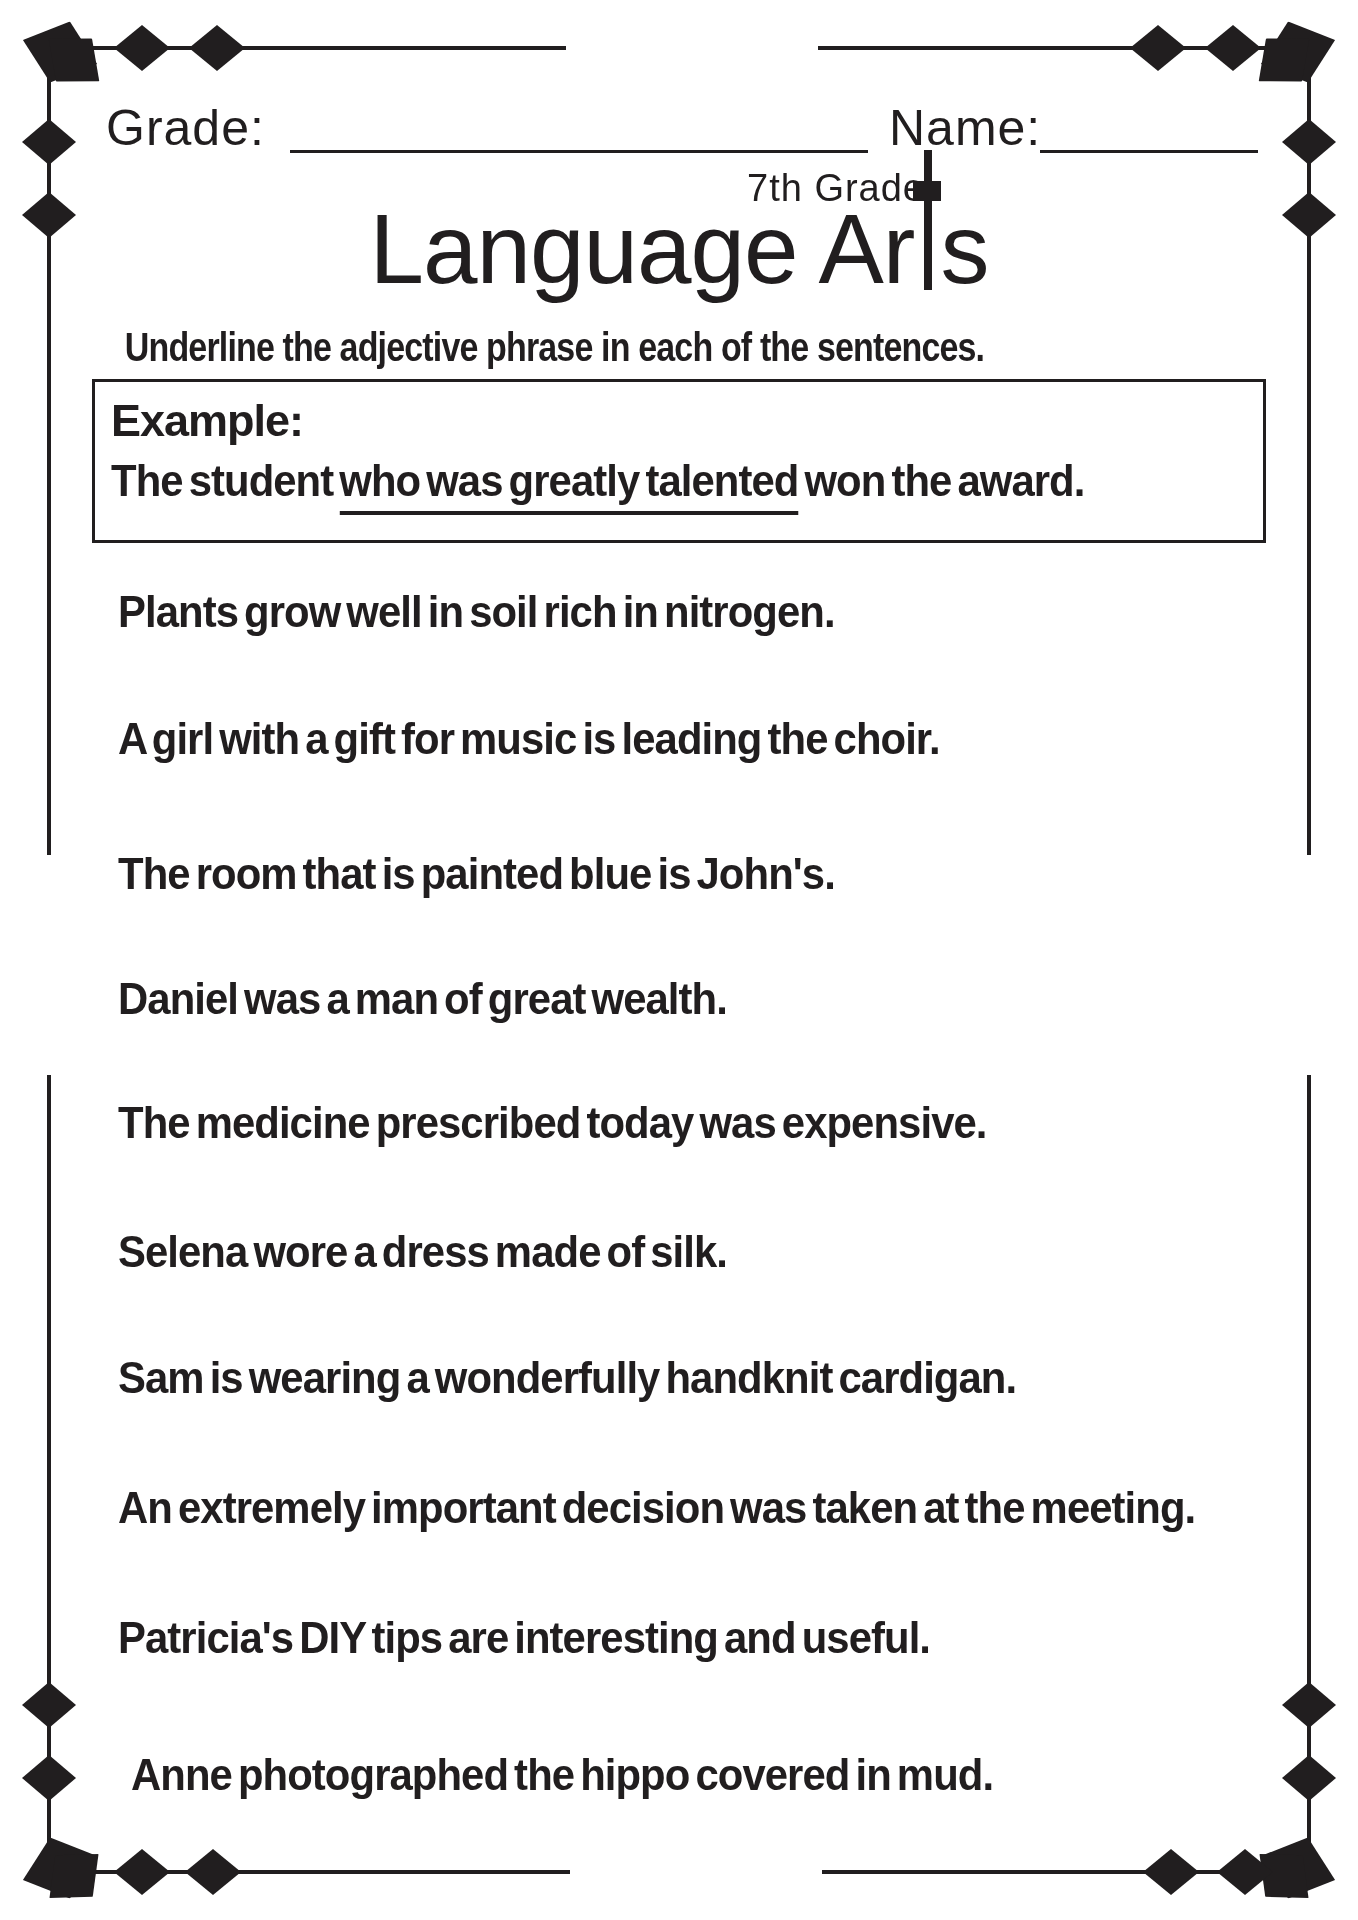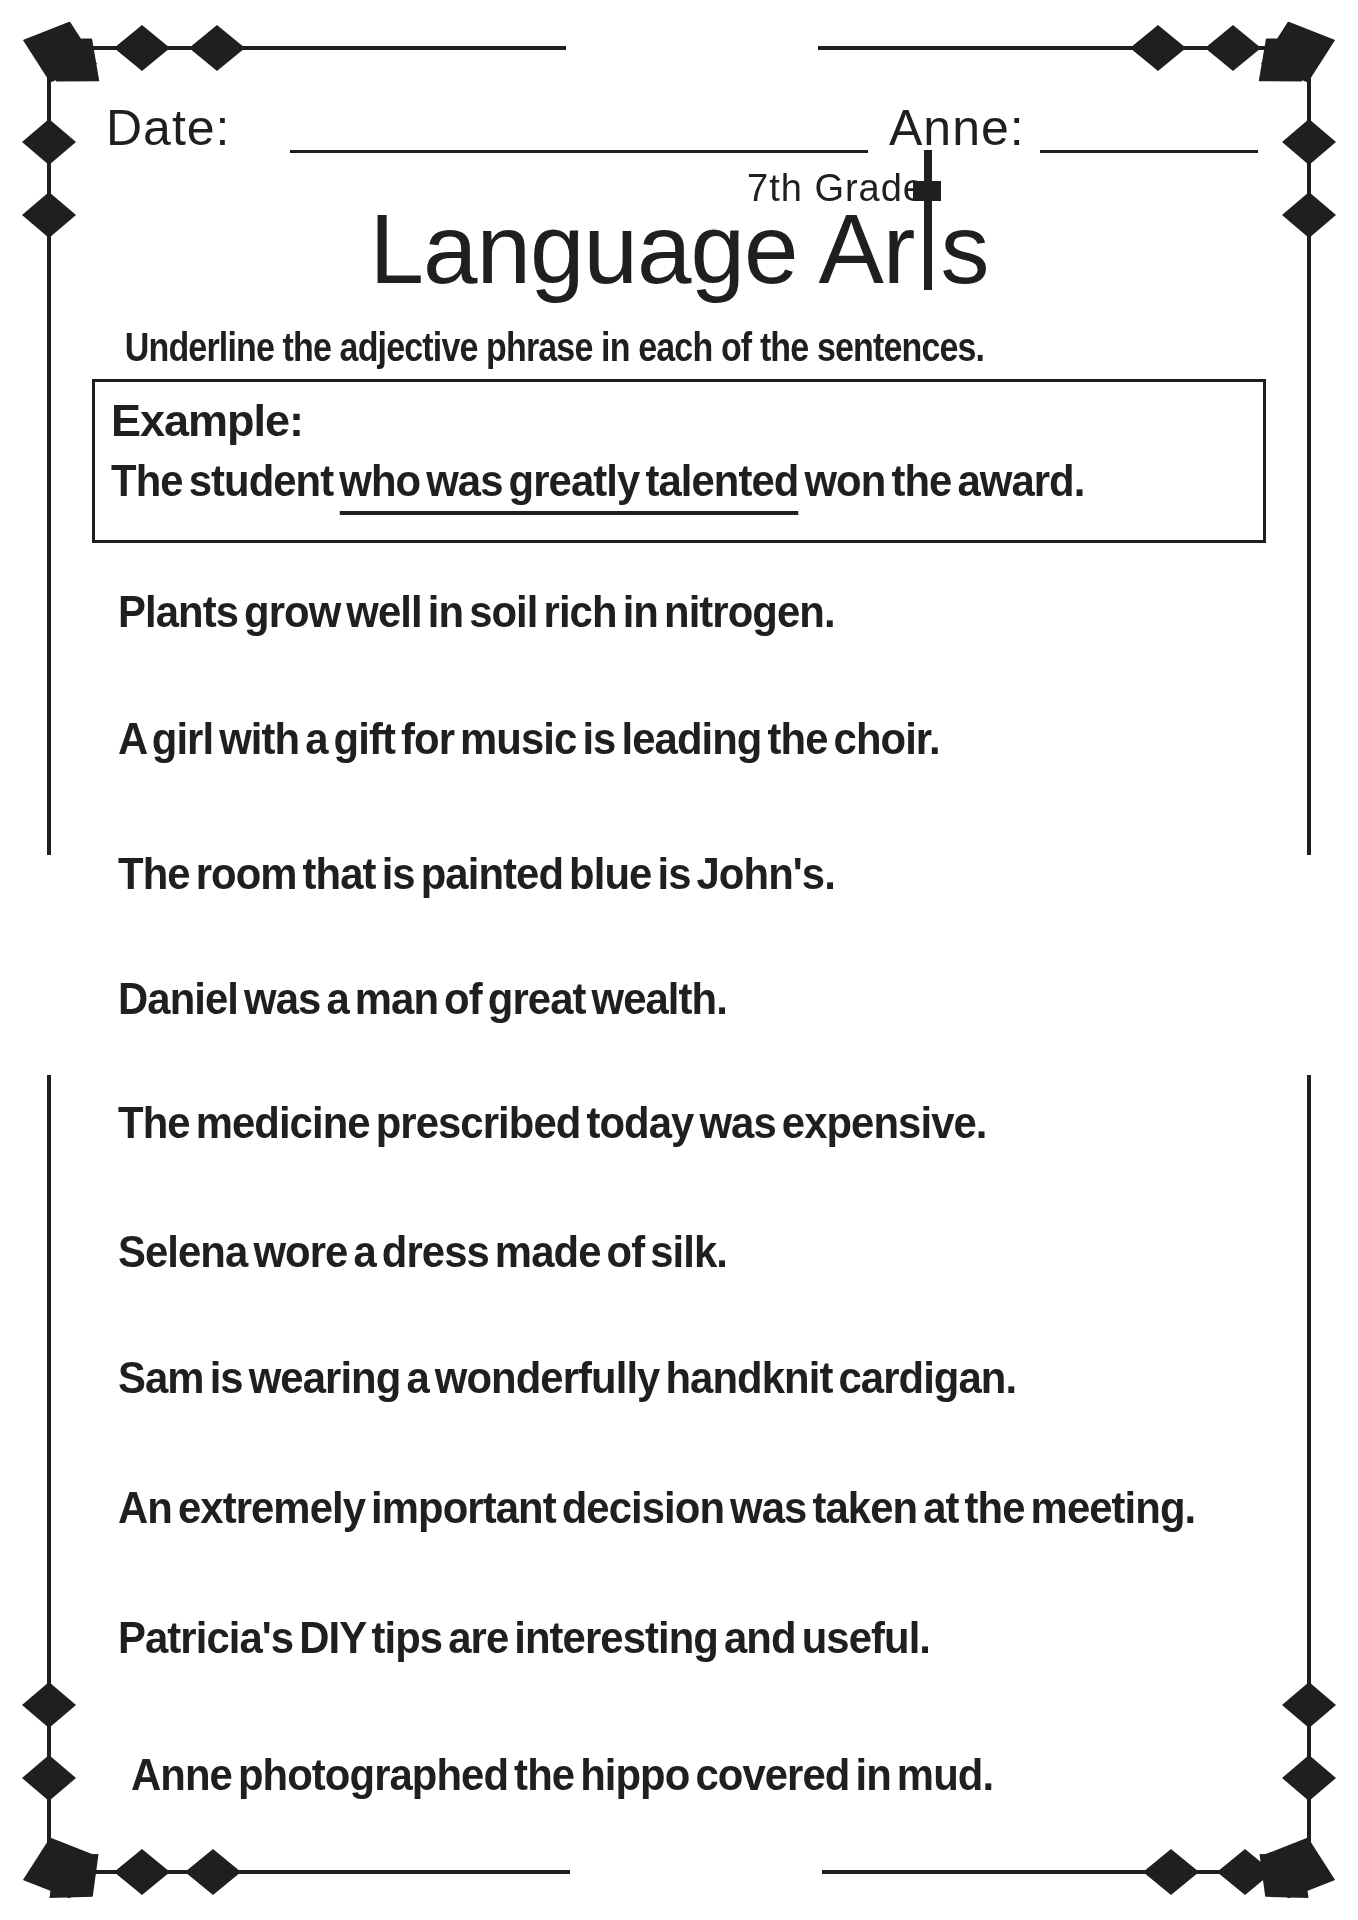--- a/index.html
+++ b/index.html
@@ -80,23 +80,23 @@
       <div class="dmd" style="left: 22px; top: 119px; width: 54px; height: 46px; background: rgb(33, 30, 31); transform: rotate(0deg);"></div>
       <div class="dmd" style="left: 22px; top: 192px; width: 54px; height: 46px; background: rgb(33, 30, 31); transform: rotate(0deg);"></div>
       <div class="dmd" style="left: 22px; top: 1682px; width: 54px; height: 46px; background: rgb(33, 30, 31); transform: rotate(0deg);"></div>
       <div class="dmd" style="left: 22px; top: 1755px; width: 54px; height: 46px; background: rgb(33, 30, 31); transform: rotate(0deg);"></div>
       <div class="dmd" style="left: 1282px; top: 119px; width: 54px; height: 46px; background: rgb(33, 30, 31); transform: rotate(0deg);"></div>
       <div class="dmd" style="left: 1282px; top: 192px; width: 54px; height: 46px; background: rgb(33, 30, 31); transform: rotate(0deg);"></div>
       <div class="dmd" style="left: 1282px; top: 1682px; width: 54px; height: 46px; background: rgb(33, 30, 31); transform: rotate(0deg);"></div>
       <div class="dmd" style="left: 1282px; top: 1755px; width: 54px; height: 46px; background: rgb(33, 30, 31); transform: rotate(0deg);"></div>
     </div>
 
-  <div class="label-lg" style="left:106px;top:103px;">Date:</div>
+  <div class="label-lg" style="left:106px;top:103px;">Grade:</div>
   <div class="hline" style="left:290px;top:150px;width:578px;"></div>
-  <div class="label-lg" style="left:889px;top:103px;">Anne:</div>
+  <div class="label-lg" style="left:889px;top:103px;">Name:</div>
   <div class="hline" style="left:1040px;top:150px;width:218px;"></div>
 
   <div class="grade">7th Grade</div>
   <div class="title"><span>Language Ar</span><span class="t-cross"><span class="bar"></span><span class="arm"></span></span><span>s</span></div>
 
   <div class="subtitle"><span class="shrink">Underline the adjective phrase in each of the sentences.</span></div>
 
   <div class="example-box">
     <div class="example-label">Example:</div>
     <div class="example-sentence"><span>The student </span><span class="u">who was greatly talented</span><span> won the award.</span></div>

